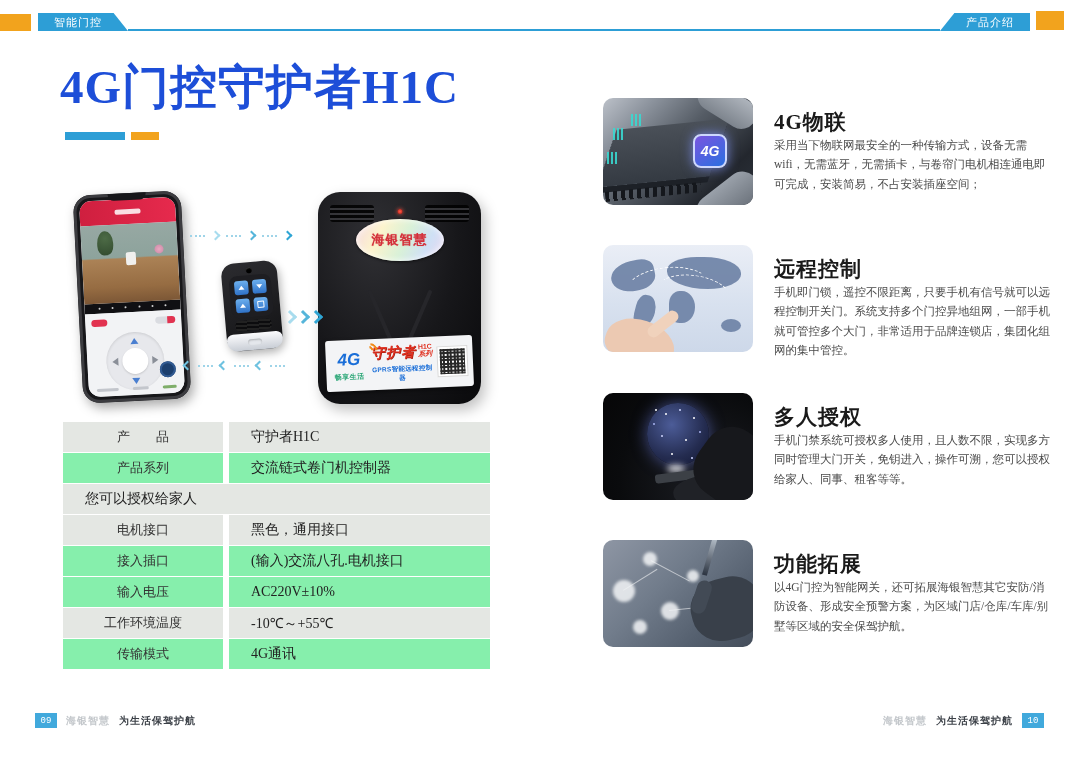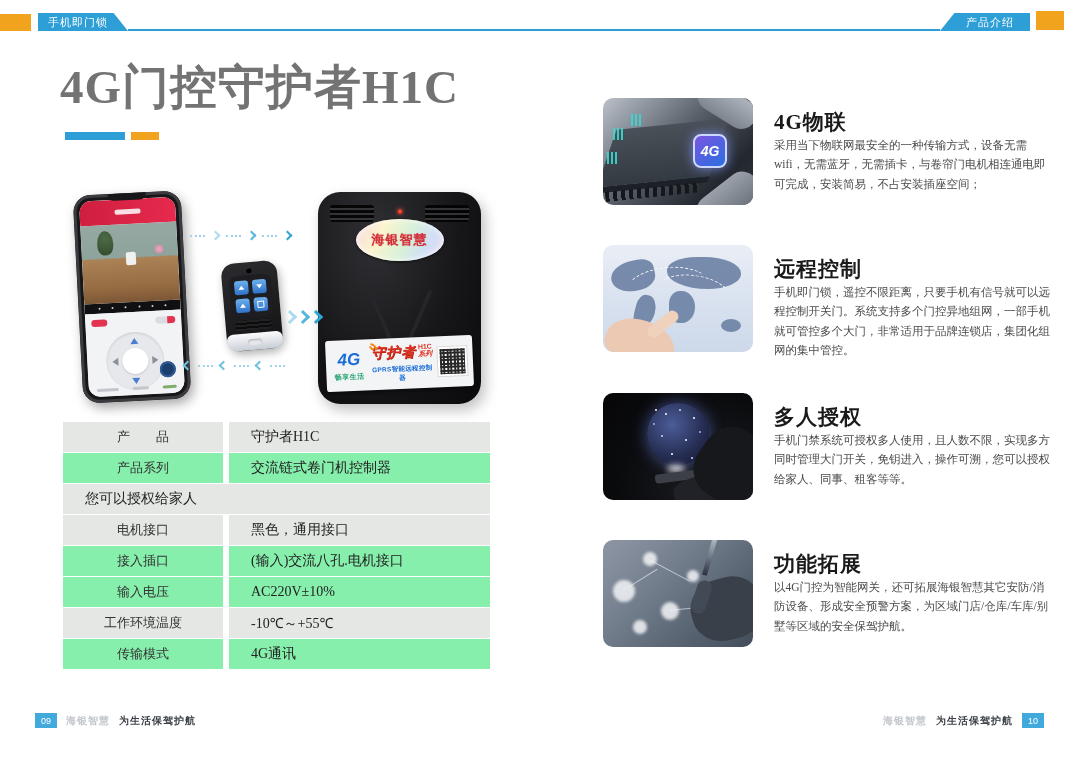--- a/index.html
+++ b/index.html
@@ -13,21 +13,21 @@
     clip-path:polygon(0 0,84% 0,100% 100%,0 100%); color:#fff; font-size:11px; letter-spacing:1px;
     display:flex; align-items:center; justify-content:center; padding-right:10px; }
   .hdr-line { position:absolute; left:128px; top:29px; width:812px; height:2px; background:#2d9ed6; }
   .hdr-tab-right { position:absolute; left:940px; top:13px; width:90px; height:18px; background:#2d9ed6;
     clip-path:polygon(16% 0,100% 0,100% 100%,0 100%); color:#fff; font-size:11px; letter-spacing:1px;
     display:flex; align-items:center; justify-content:center; padding-left:10px; }
   .hdr-orange-right { position:absolute; left:1036px; top:11px; width:28px; height:19px; background:#f2a31d; }
 
   
   .page-title { position:absolute; left:60px; top:56px; font-family:"Liberation Serif", serif;
-    font-size:47px; font-weight:900; color:#737373; letter-spacing:1px; white-space:nowrap; }
+    font-size:47px; font-weight:900; color:#1d4ed8; letter-spacing:1px; white-space:nowrap; }
   .bar-blue { position:absolute; left:65px; top:132px; width:60px; height:8px; background:#2d9ed6; }
   .bar-orange { position:absolute; left:131px; top:132px; width:28px; height:8px; background:#f2a31d; }
 
   
   .phone { position:absolute; left:78px; top:193px; width:108px; height:208px; transform:rotate(-3deg);
     background:#17171a; border-radius:17px; box-shadow:inset 0 0 0 3px #3c3c40, 3px 5px 12px rgba(0,0,0,.35); }
   .phone-screen { position:absolute; left:6px; top:6px; right:6px; bottom:6px; border-radius:12px; overflow:hidden;
     background:#f2f3f5; display:flex; flex-direction:column; }
   .app-header { height:25px; background:linear-gradient(90deg,#cf1f3f,#e62a4d); position:relative; flex:none; }
   .app-header .ttl { position:absolute; left:50%; top:10px; transform:translateX(-50%); width:26px; height:5px;
@@ -188,32 +188,32 @@
   .n1 { left:20px; top:50px; width:40px; transform:rotate(-32deg); }
   .n2 { left:48px; top:20px; width:44px; transform:rotate(28deg); }
   .n3 { left:66px; top:70px; width:44px; transform:rotate(-6deg); }
   .hand4 { position:absolute; right:-8px; top:38px; width:70px; height:62px; background:#39404a; border-radius:45% 40% 40% 45%; transform:rotate(-14deg); }
   .finger4 { position:absolute; right:44px; top:40px; width:15px; height:34px; background:#424a55; border-radius:8px; transform:rotate(18deg); }
   .pen4 { position:absolute; right:40px; top:-8px; width:5px; height:44px; background:linear-gradient(180deg,#c8d2dc,#2b3340); transform:rotate(16deg); }
 
   
   .footer-left { position:absolute; left:35px; top:713px; display:flex; align-items:center; gap:9px; }
   .footer-right { position:absolute; right:36px; top:713px; display:flex; align-items:center; gap:9px; }
-  .page-badge { min-width:22px; height:15px; background:#41a9dc; color:#fff; font-size:9px; display:flex; align-items:center; justify-content:center; padding:0 3px; }
+  .page-badge { min-width:22px; height:15px; background:#41a9dc; color:#fff; font-size:9px; display:flex; align-items:center; justify-content:center; padding:0 3px;font-family:Liberation Mono, monospace; }
   .ft-brand { color:#c3c7cb; font-size:10px; font-weight:700; letter-spacing:1px; }
   .ft-slogan { color:#3a3f46; font-size:10px; font-weight:700; letter-spacing:1px; }
 </style>
 </head>
 <body>
 
 <div class="page">
 
   <div class="hdr-orange-left"></div>
   <div class="hdr-tab-left">
-    <span>手机即门锁</span>
+    <span>智能门控</span>
   </div>
   <div class="hdr-line"></div>
   <div class="hdr-tab-right">
     <span>产品介绍</span>
   </div>
   <div class="hdr-orange-right"></div>
 
   <div class="page-title">4G门控守护者H1C</div>
   <div class="bar-blue"></div>
   <div class="bar-orange"></div>

